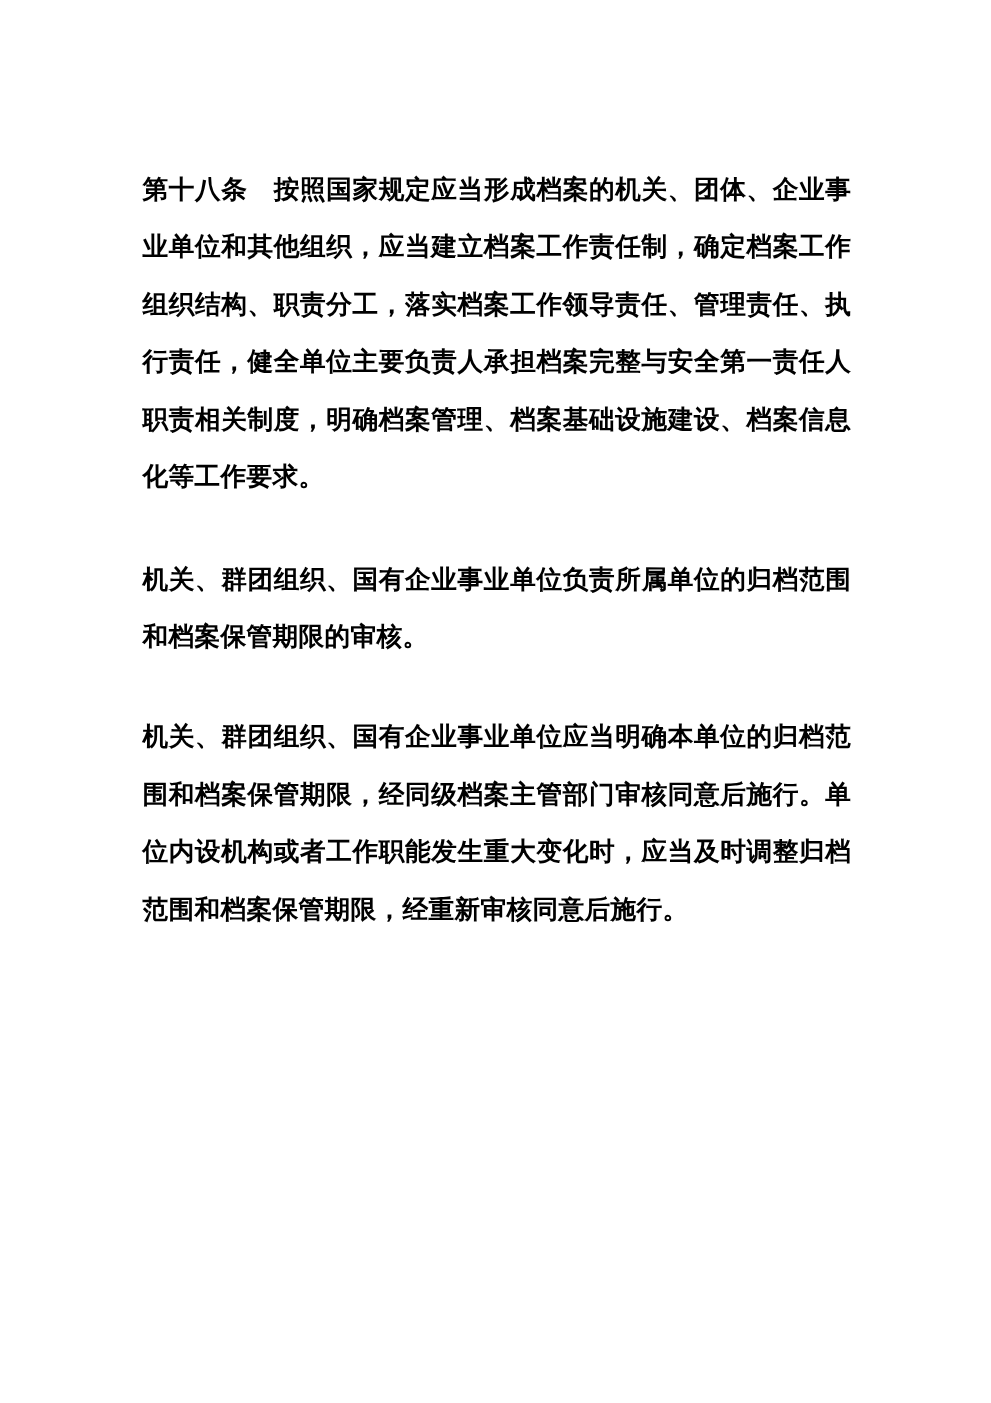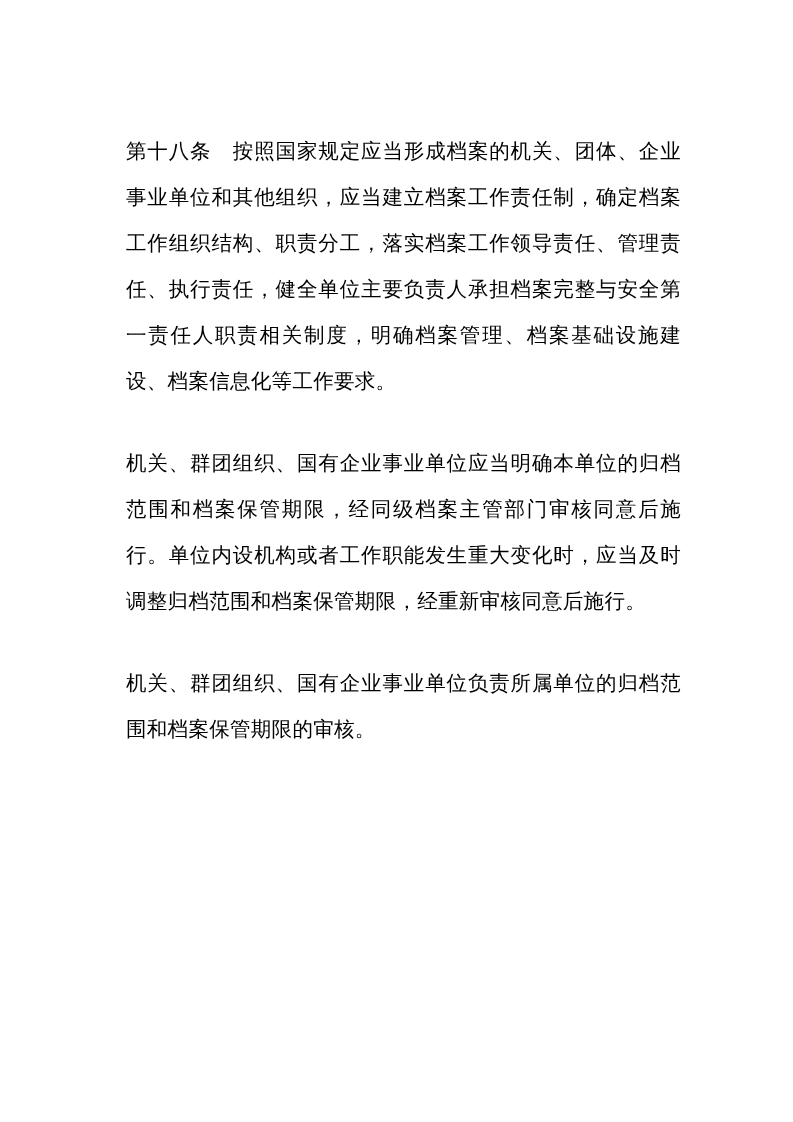--- a/index.html
+++ b/index.html
@@ -21,36 +21,36 @@
     box-sizing: border-box;
     padding: 128px 112px 60px 114px;
   }
   .doc-body {
     display: block;
   }
   .para {
     font-size: 20.5px;
     line-height: 46px;
     letter-spacing: 0.3px;
-    font-weight: 400;
+    font-weight: 700;
     text-align: justify;
     text-justify: inter-ideograph;
-    margin: 0 0 34px 12px;
+    margin: 0 0 34px 0;
     white-space: pre-wrap;
     word-break: break-all;
   }
   .para:last-child {
     margin-bottom: 0;
   }
   .para.gap-large {
     margin-bottom: 36px;
   }
 </style>
 </head>
 <body>
 
 <div class="page">
   <div class="doc-body">
     <p class="para gap-large">第十八条　按照国家规定应当形成档案的机关、团体、企业事业单位和其他组织，应当建立档案工作责任制，确定档案工作组织结构、职责分工，落实档案工作领导责任、管理责任、执行责任，健全单位主要负责人承担档案完整与安全第一责任人职责相关制度，明确档案管理、档案基础设施建设、档案信息化等工作要求。</p>
+    <p class="para">机关、群团组织、国有企业事业单位负责所属单位的归档范围和档案保管期限的审核。</p>
     <p class="para gap-large">机关、群团组织、国有企业事业单位应当明确本单位的归档范围和档案保管期限，经同级档案主管部门审核同意后施行。单位内设机构或者工作职能发生重大变化时，应当及时调整归档范围和档案保管期限，经重新审核同意后施行。</p>
-    <p class="para">机关、群团组织、国有企业事业单位负责所属单位的归档范围和档案保管期限的审核。</p>
   </div>
 </div>
 
 </body></html>

